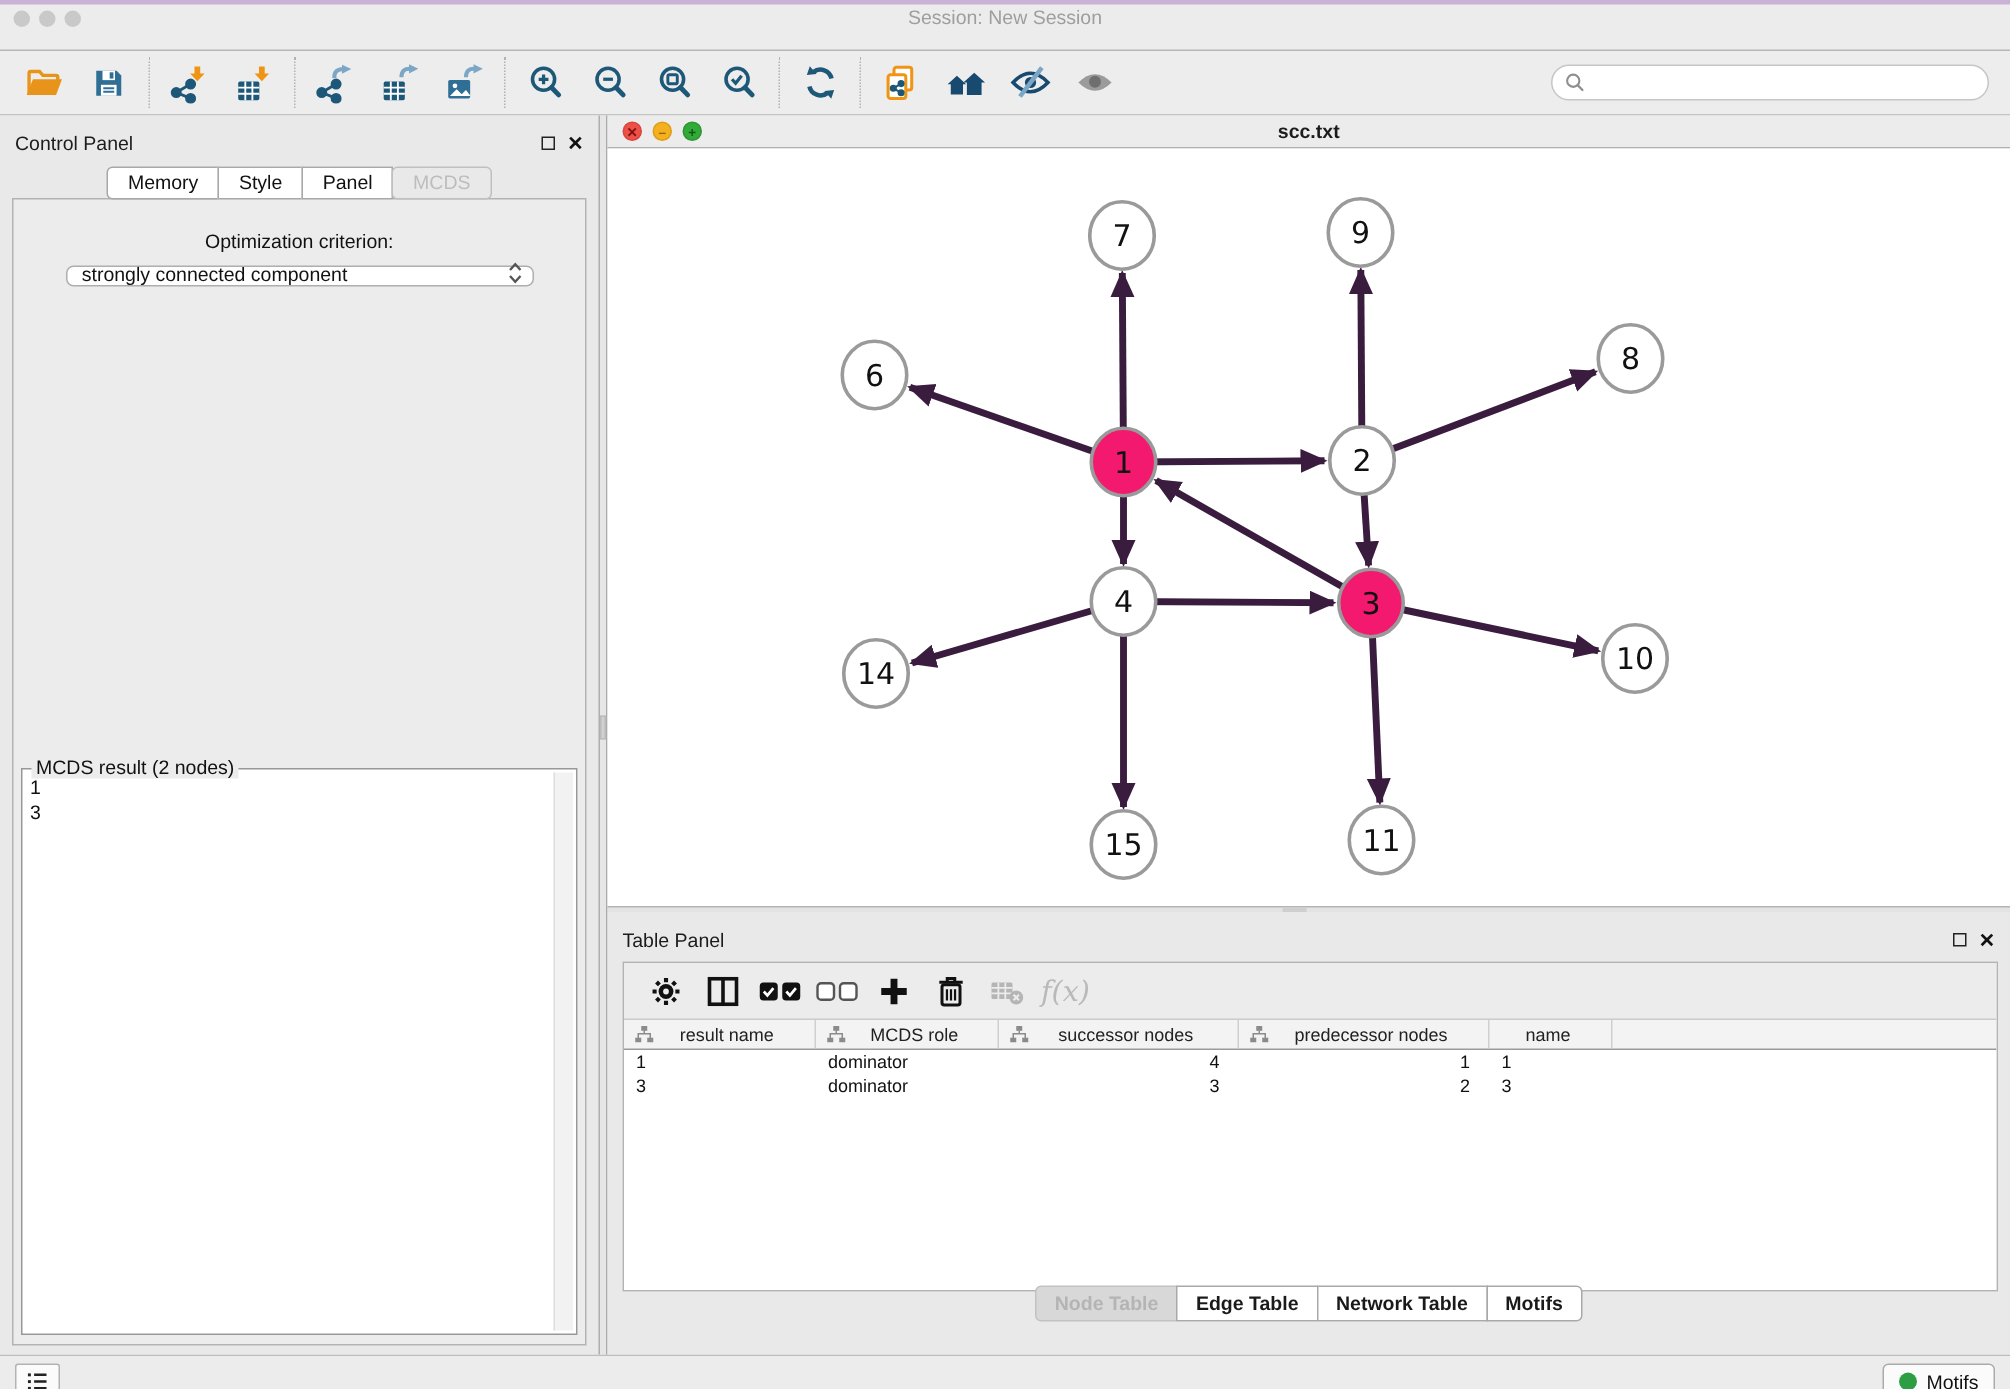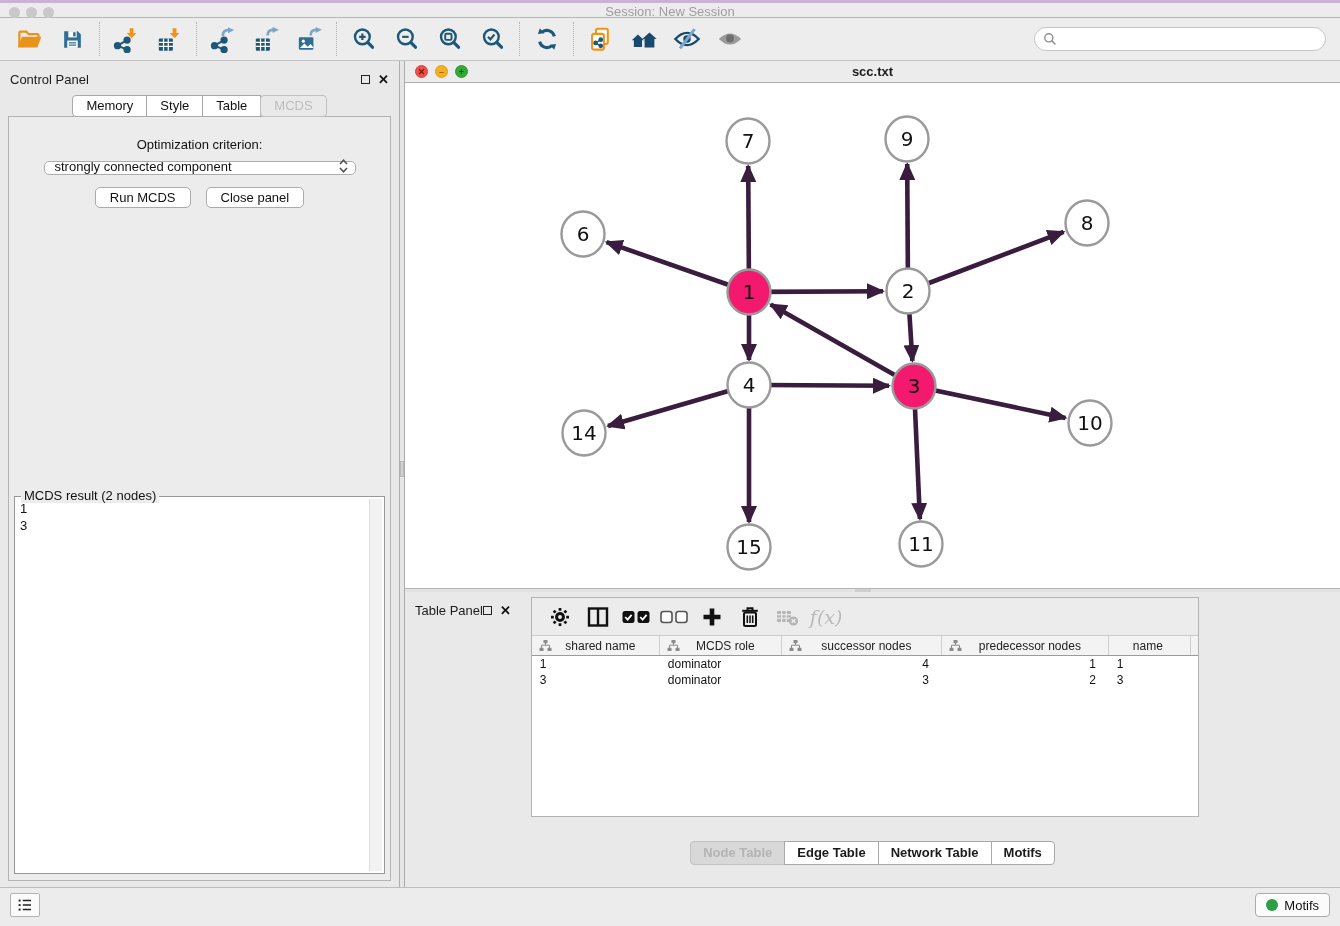--- a/index.html
+++ b/index.html
@@ -1,20 +1,20 @@
 <!DOCTYPE html>
 <html><head>
 <meta charset="utf-8">
 <style>
   * { box-sizing: border-box; margin: 0; padding: 0; }
   body { font-family: "Liberation Sans", sans-serif; background:#444; }
   .window { position: relative; width: 1340px; height: 926px; background:#ececec; overflow: hidden; }
 
   
-  .titlebar { height:18px; background:#ececec; border-bottom:1px solid #b6b6b6; position:relative; }
+  .titlebar { height:34px; background:#ececec; border-bottom:1px solid #b6b6b6; position:relative; }
   .titlebar::before { content:""; position:absolute; top:0; left:0; right:0; height:3px; background:#c9b2d6; }
   .traffic-inactive { position:absolute; left:9px; top:7px; display:flex; gap:6px; }
   .traffic-inactive span { width:11px; height:11px; border-radius:50%; background:#c9c9c9; }
   .win-title { text-align:center; line-height:24px; font-size:13px; color:#9e9e9e; }
 
   
   .toolbar { height:43px; background:#eeeded; border-bottom:1px solid #c3c3c3; display:flex; align-items:center; padding:0 8px; }
   .tbtn { width:43px; height:38px; display:flex; align-items:center; justify-content:center; cursor:pointer; }
   .tsep { width:0; height:34px; border-left:1px dotted #b2b2b2; margin:0 5px; }
   .searchbox { margin-left:auto; margin-right:6px; width:292px; height:24px; background:#fff; border:1px solid #c6c6c6; border-radius:13px; display:flex; align-items:center; padding:0 8px; }
@@ -63,21 +63,21 @@
   .t-max   { background:#33a93a; color:#0d5d13; border:1px solid #2d9733; }
   .net-title { text-align:center; line-height:21px; font-size:13px; color:#1c1c1c;font-weight:bold; }
   .net-canvas { flex:1; background:#fff; position:relative; }
   .net-canvas svg { position:absolute; top:0; left:0; }
 
   
   .hsplitter { height:4px; background:#e3e3e3; border-top:1px solid #b5b5b5; position:relative; cursor:row-resize; }
   .hsplitter .grip { position:absolute; left:450px; top:0; width:16px; height:3px; background:#cfcfcf; }
 
   
-  .table-panel { flex:1; background:#e9e9e9; display:flex; flex-direction:row; position:relative; }
+  .table-panel { flex:1; background:#e9e9e9; display:flex; flex-direction:column; position:relative; }
   .table-container { margin:5px 8px 0 10px; border:1px solid #b3b3b3; background:#fff; height:220px; display:flex; flex-direction:column; overflow:hidden; }
   .table-toolbar { height:38px; background:#ececec; border-bottom:1px solid #cacaca; display:flex; align-items:center; padding-left:10px; gap:2px; }
   .ttbtn { height:32px; min-width:36px; display:flex; align-items:center; justify-content:center; cursor:pointer; padding:0 2px;text-align:center; }
   .fx-label { font-family:"DejaVu Serif", serif; font-style:italic; font-size:19px; color:#b9b9b9; }
 
   .thead { display:flex; height:20px; background:#f3f3f3; border-bottom:1px solid #9b9b9b; }
   .thcell { display:flex; align-items:center; border-right:1px solid #cfcfcf; font-size:12px; color:#222; padding-left:7px; position:relative; }
   .thcell .thlabel { flex:1; text-align:center; padding-right:10px; }
   .c0 { width:128px; } .c1 { width:122px; } .c2 { width:160px; } .c3 { width:167px; } .c4 { width:82px; }
   .tbody { flex:1; background:#fff; }
@@ -265,35 +265,31 @@
       <div class="panel-header">
         <span class="panel-title">Control Panel</span>
         <span class="panel-header-icons">
           <span class="float-icon"></span>
           <span class="close-icon">✕</span>
         </span>
       </div>
       <div class="ctabs">
         <span class="ctab">Memory</span>
         <span class="ctab">Style</span>
-        <span class="ctab">Table</span>
+        <span class="ctab">Panel</span>
         <span class="ctab active">MCDS</span>
       </div>
       <div class="ctab-content">
         <div class="opt-label">Optimization criterion:</div>
         <div class="criterion-select">
           <span class="sel-text">strongly connected component</span>
           <svg width="11" height="16" viewBox="0 0 11 16">
               <path d="M2 6 L5.5 2.2 L9 6" fill="none" stroke="#555" stroke-width="1.6"></path>
               <path d="M2 10 L5.5 13.8 L9 10" fill="none" stroke="#555" stroke-width="1.6"></path>
             </svg>
-        </div>
-        <div class="btn-row">
-          <button class="pbtn">Run MCDS</button>
-          <button class="pbtn">Close panel</button>
         </div>
         <div class="groupbox">
           <span class="groupbox-legend">MCDS result (2 nodes)</span>
           <div class="result-text" style="white-space: pre;">1
 3</div>
           <div class="scroll-track"></div>
         </div>
       </div>
     </div>
 
@@ -457,21 +453,21 @@
             </span>
           </div>
           <div class="thead">
             <div class="thcell c0">
               <svg width="13" height="11" viewBox="0 0 13 11">
                   <rect x="4.5" y="0" width="4" height="3.2" fill="#8b8b8b"></rect>
                   <path d="M6.5 3 v2 M2.5 8 v-2.8 h8 v2.8" fill="none" stroke="#8b8b8b" stroke-width="1"></path>
                   <rect x="0.5" y="7.8" width="4" height="3.2" fill="#8b8b8b"></rect>
                   <rect x="8.5" y="7.8" width="4" height="3.2" fill="#8b8b8b"></rect>
                 </svg>
-              <span class="thlabel">shared name</span>
+              <span class="thlabel">result name</span>
             </div>
             <div class="thcell c1">
               <svg width="13" height="11" viewBox="0 0 13 11">
                   <rect x="4.5" y="0" width="4" height="3.2" fill="#8b8b8b"></rect>
                   <path d="M6.5 3 v2 M2.5 8 v-2.8 h8 v2.8" fill="none" stroke="#8b8b8b" stroke-width="1"></path>
                   <rect x="0.5" y="7.8" width="4" height="3.2" fill="#8b8b8b"></rect>
                   <rect x="8.5" y="7.8" width="4" height="3.2" fill="#8b8b8b"></rect>
                 </svg>
               <span class="thlabel">MCDS role</span>
             </div>

